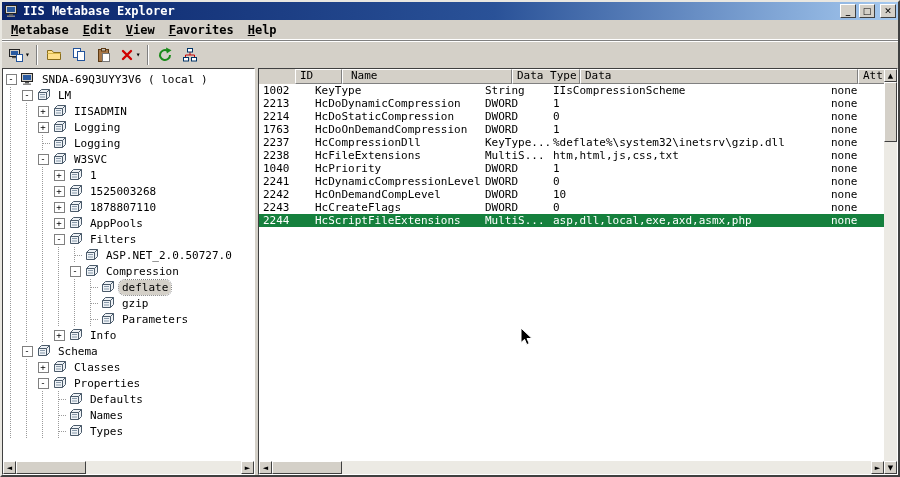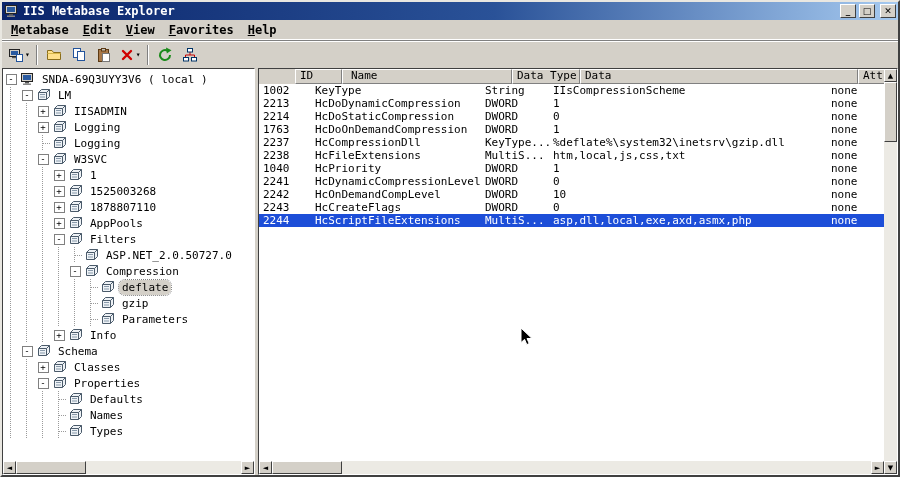--- a/index.html
+++ b/index.html
@@ -66,21 +66,21 @@
   .tree-label.tsel { background:#d4d0c8; outline:1px dotted #808080;border-radius:6px; }
   
   .list-main { flex:1; display:flex; flex-direction:column; min-width:0; }
   .list-header { height:15px; flex:none; display:flex; background:#d4d0c8; overflow:hidden; }
   .hcell {
     flex:none; background:#d4d0c8; border:1px solid; border-color:#fff #808080 #808080 #fff;
     font-size:11px; line-height:12px; padding:0 4px; white-space:nowrap; overflow:hidden; color:#000;
   }
   .list-body { flex:1; overflow:hidden; background:#fff; }
   .lrow { display:flex; height:13px; line-height:13px; font-size:11px; white-space:nowrap; color:#000; }
-  .lrow.sel { background:#1d4ed8; color:#fff; }
+  .lrow.sel { background:#15803d; color:#fff; }
   .lcell { flex:none; padding:0 4px; overflow:hidden; }
   
   .hscroll { height:13px; flex:none; display:flex; background:#eceae4; }
   .vscroll { width:13px; flex:none; display:flex; flex-direction:column; background:#eceae4; }
   .sbtn {
     width:13px; height:13px; flex:none; background:#d4d0c8;
     border:1px solid; border-color:#fff #404040 #404040 #fff;
     display:flex; align-items:center; justify-content:center;
     font-size:7px; color:#000; font-family:"DejaVu Sans",sans-serif;
   }
@@ -612,21 +612,21 @@
               <div class="lcell" style="width: 52px;">2237</div>
               <div class="lcell" style="width: 170px;">HcCompressionDll</div>
               <div class="lcell" style="width: 68px;">KeyType...</div>
               <div class="lcell" style="width: 278px;">%deflate%\system32\inetsrv\gzip.dll</div>
               <div class="lcell" style="flex: 1 1 0%;">none</div>
             </div>
             <div class="lrow">
               <div class="lcell" style="width: 52px;">2238</div>
               <div class="lcell" style="width: 170px;">HcFileExtensions</div>
               <div class="lcell" style="width: 68px;">MultiS...</div>
-              <div class="lcell" style="width: 278px;">htm,local,js,css,txt</div>
+              <div class="lcell" style="width: 278px;">htm,html,js,css,txt</div>
               <div class="lcell" style="flex: 1 1 0%;">none</div>
             </div>
             <div class="lrow">
               <div class="lcell" style="width: 52px;">1040</div>
               <div class="lcell" style="width: 170px;">HcPriority</div>
               <div class="lcell" style="width: 68px;">DWORD</div>
               <div class="lcell" style="width: 278px;">1</div>
               <div class="lcell" style="flex: 1 1 0%;">none</div>
             </div>
             <div class="lrow">

